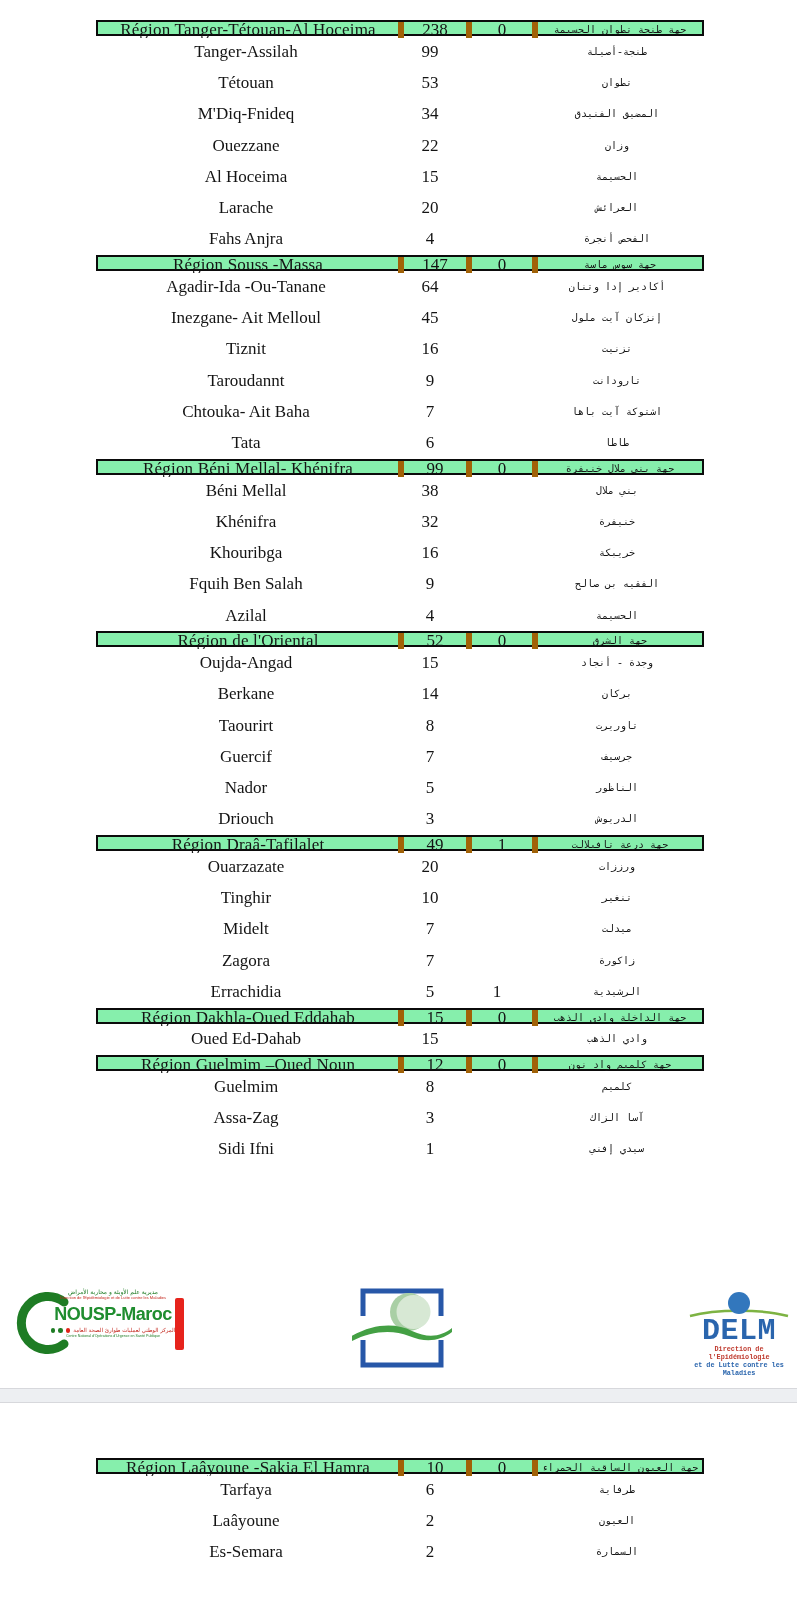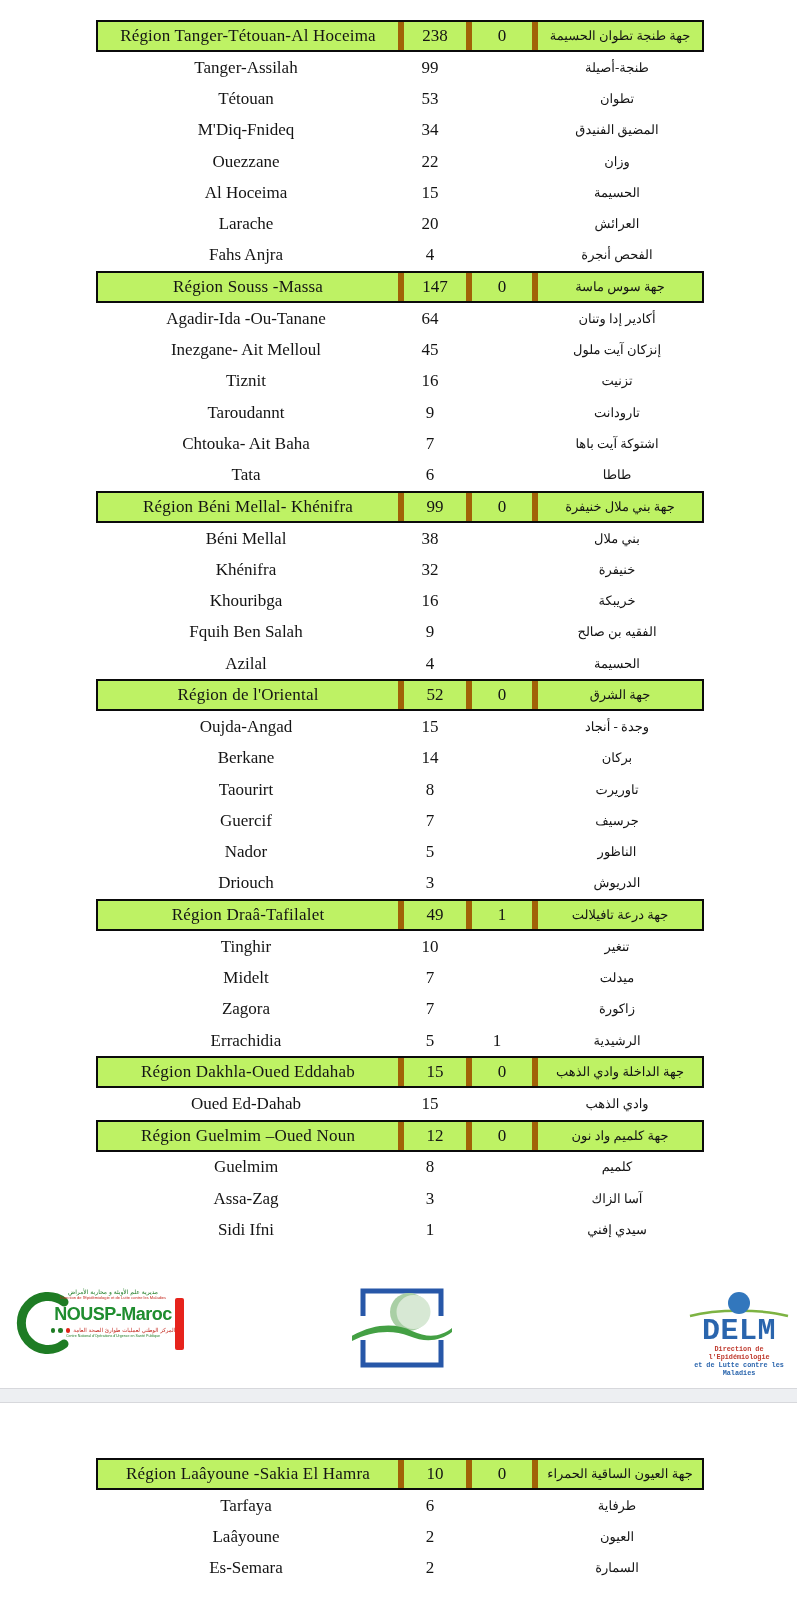--- a/index.html
+++ b/index.html
@@ -9,31 +9,31 @@
     font-family:"Liberation Serif","DejaVu Serif",serif;
   }
   .doc-table { position:absolute; left:96px; width:608px; }
   #table1 { top:20px; }
   #table2 { top:1458px; }
   .t-row {
     display:grid; grid-template-columns:300px 68px 66px 1fr;
     align-items:stretch; width:608px; box-sizing:border-box; height:31.3px;
   }
   .t-row.header {
-    height:32px; background:#bef264; border:2px solid #0b0b0b;
+    height:16px; background:#86efac; border:2px solid #0b0b0b;
   }
   .cell {
     display:flex; align-items:center; justify-content:center;
     overflow:hidden; white-space:nowrap; box-sizing:border-box;
   }
   .t-row.header .cell + .cell { border-left:6px solid #a16207;text-align:right; }
   .c-fr  { font-size:17px; }
   .t-row.header .c-fr { font-size:17px; letter-spacing:0.2px; }
   .c-num, .c-col3 { font-size:17px; }
-  .c-ar  { font-size:13px; font-family:Liberation Serif, serif; direction:rtl; padding:8px 6px; }
+  .c-ar  { font-size:10px; font-family:Liberation Mono, monospace; direction:rtl; padding:8px 6px; }
 
   
   .logos { position:absolute; top:1280px; left:0; width:797px; height:95px; }
 
   .nousp { position:absolute; left:12px; top:2px; width:172px; height:88px; }
   .nousp-arc { position:absolute; left:0; top:8px; }
   .nousp-body { position:absolute; left:38px; top:6px; width:126px; text-align:center; }
   .nousp-ar-top { color:#1e7c24; font-size:6px; font-family:"DejaVu Sans",sans-serif; line-height:1.2; }
   .nousp-fr-top { color:#c4281e; font-size:4.5px; font-family:"Liberation Sans",sans-serif; line-height:1.2; transform:scale(0.9); }
   .nousp-name { color:#1f8d2f; font-weight:bold; font-size:18px; font-family:"Liberation Sans",sans-serif; letter-spacing:-0.5px; line-height:1.05; margin-top:4px; }
@@ -227,20 +227,26 @@
       <div class="cell c-fr">Driouch</div>
       <div class="cell c-num">3</div>
       <div class="cell c-col3"></div>
       <div class="cell c-ar">الدريوش</div>
     </div>
     <div class="t-row header">
       <div class="cell c-fr">Région Draâ-Tafilalet</div>
       <div class="cell c-num">49</div>
       <div class="cell c-col3">1</div>
       <div class="cell c-ar">جهة درعة تافيلالت</div>
+    </div>
+    <div class="t-row">
+      <div class="cell c-fr">Ouarzazate</div>
+      <div class="cell c-num">20</div>
+      <div class="cell c-col3"></div>
+      <div class="cell c-ar">ورززات</div>
     </div>
     <div class="t-row">
       <div class="cell c-fr">Tinghir</div>
       <div class="cell c-num">10</div>
       <div class="cell c-col3"></div>
       <div class="cell c-ar">تنغير</div>
     </div>
     <div class="t-row">
       <div class="cell c-fr">Midelt</div>
       <div class="cell c-num">7</div>

